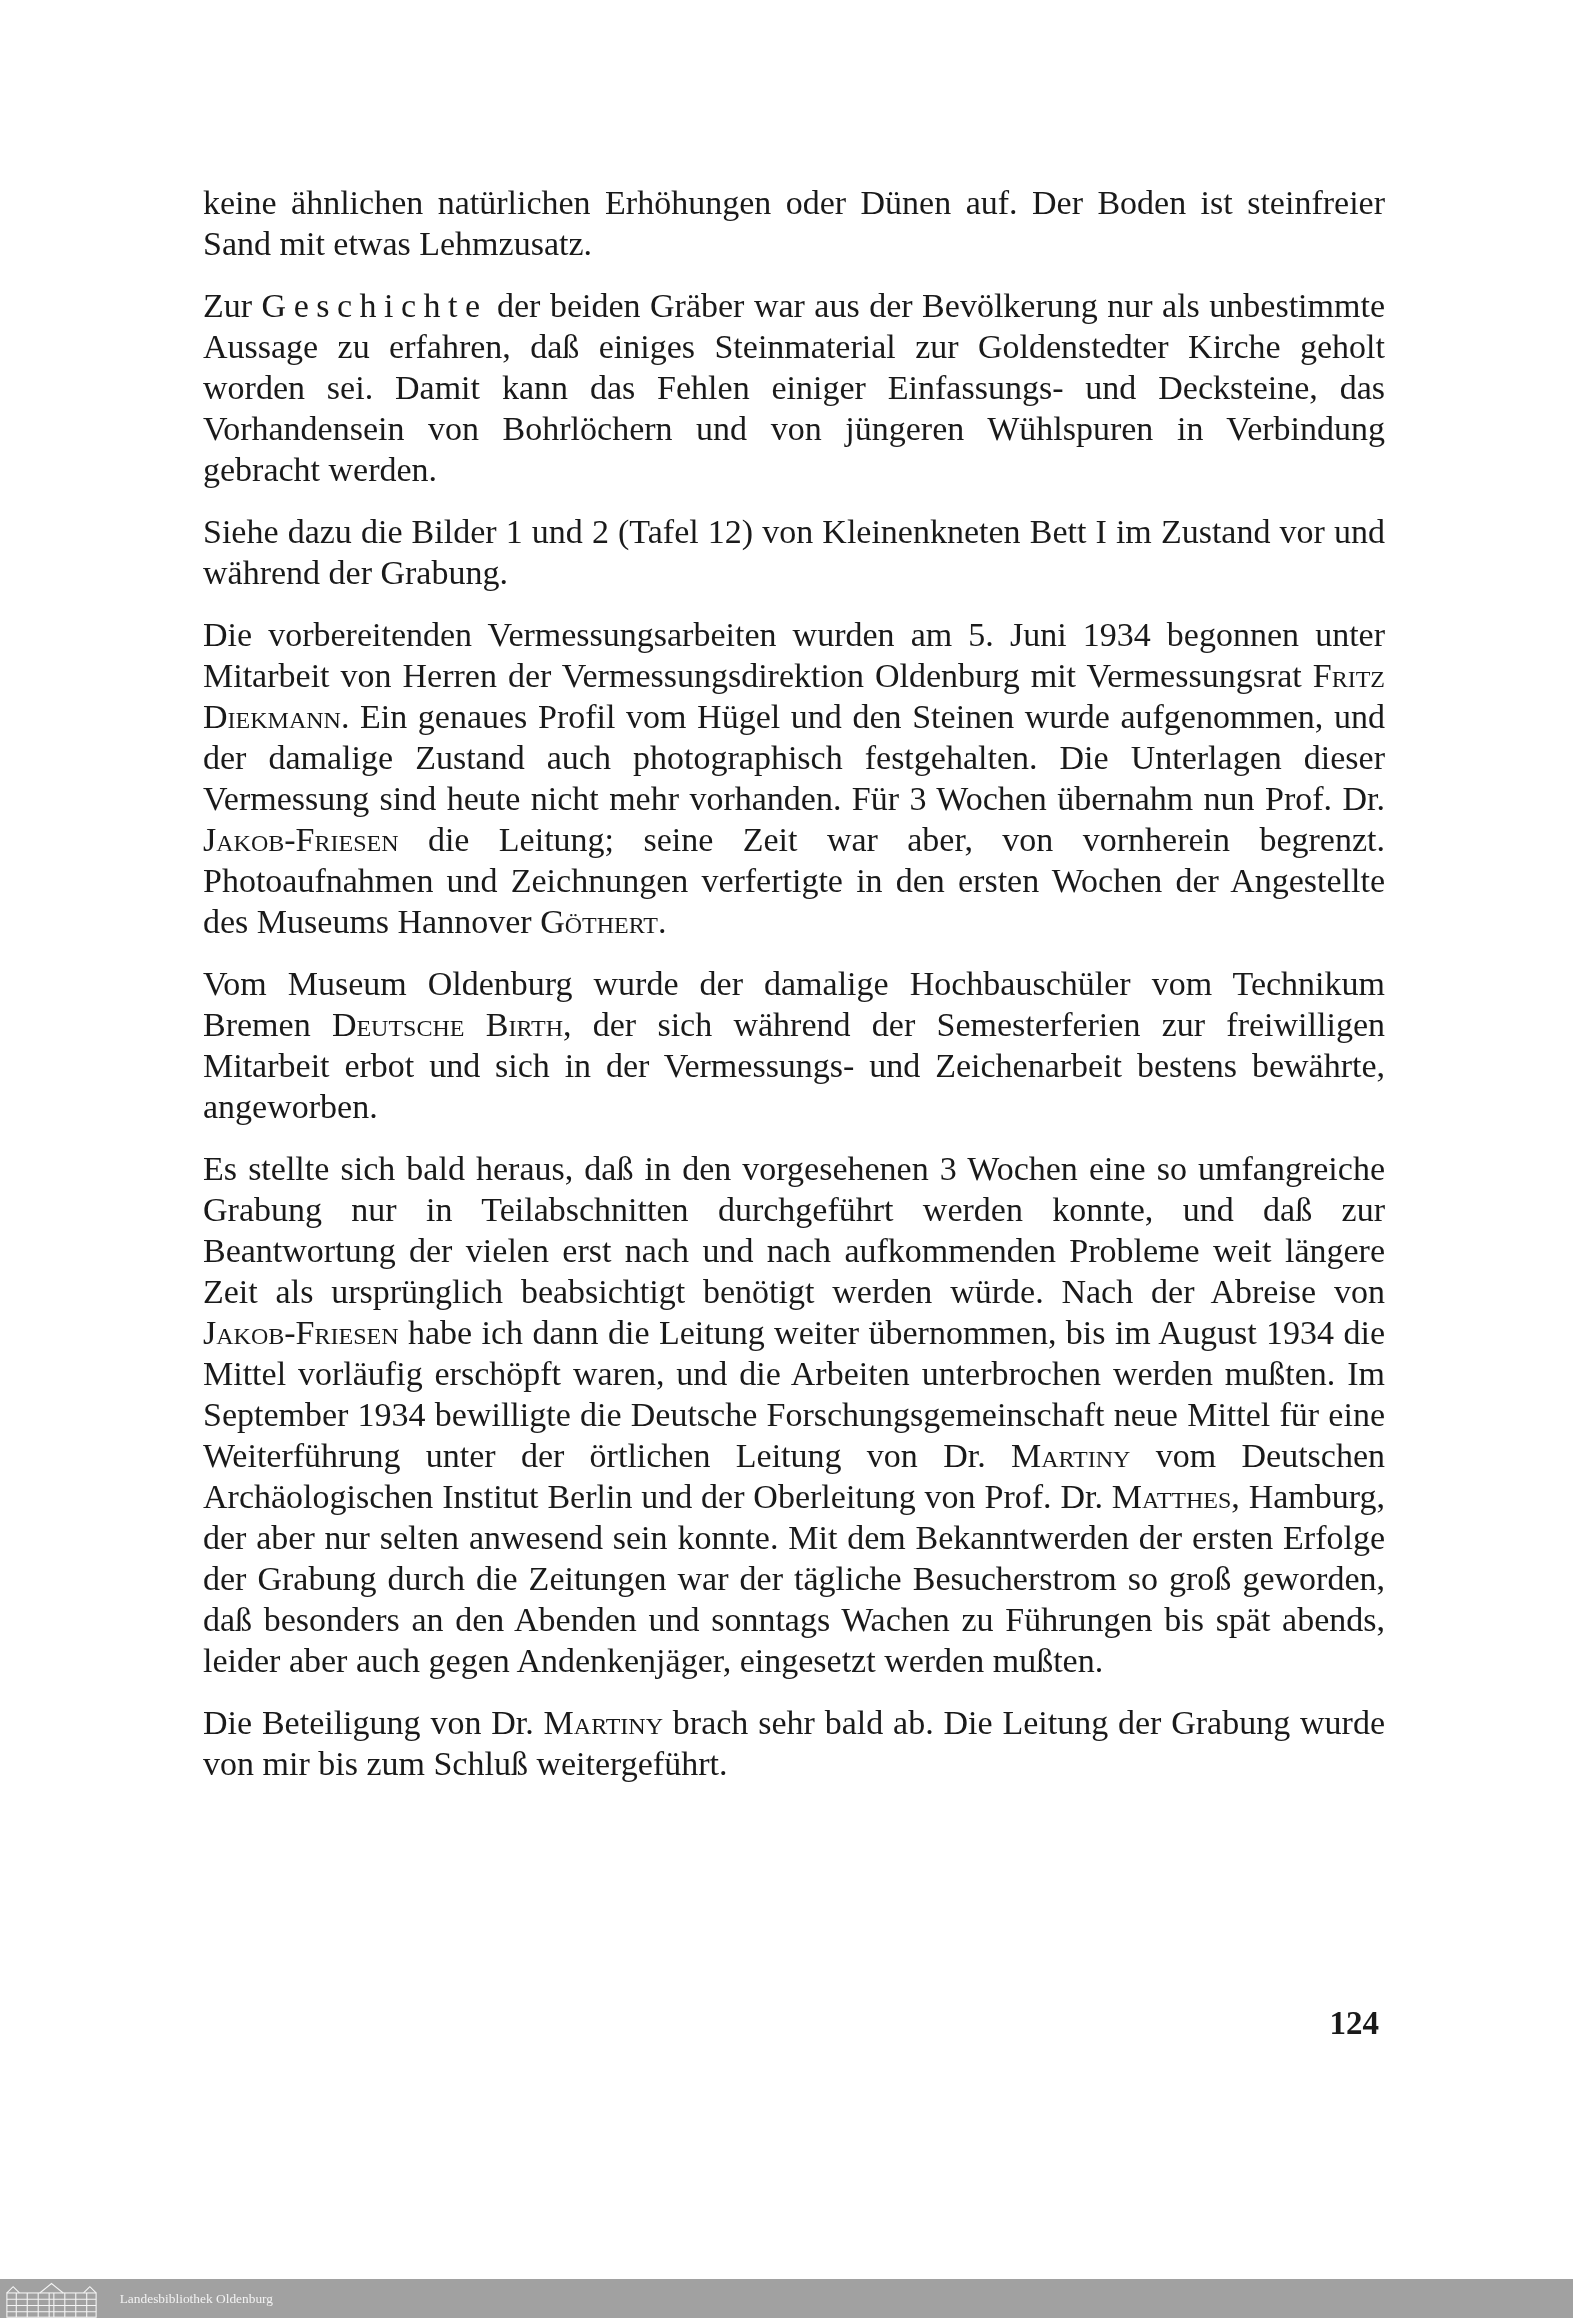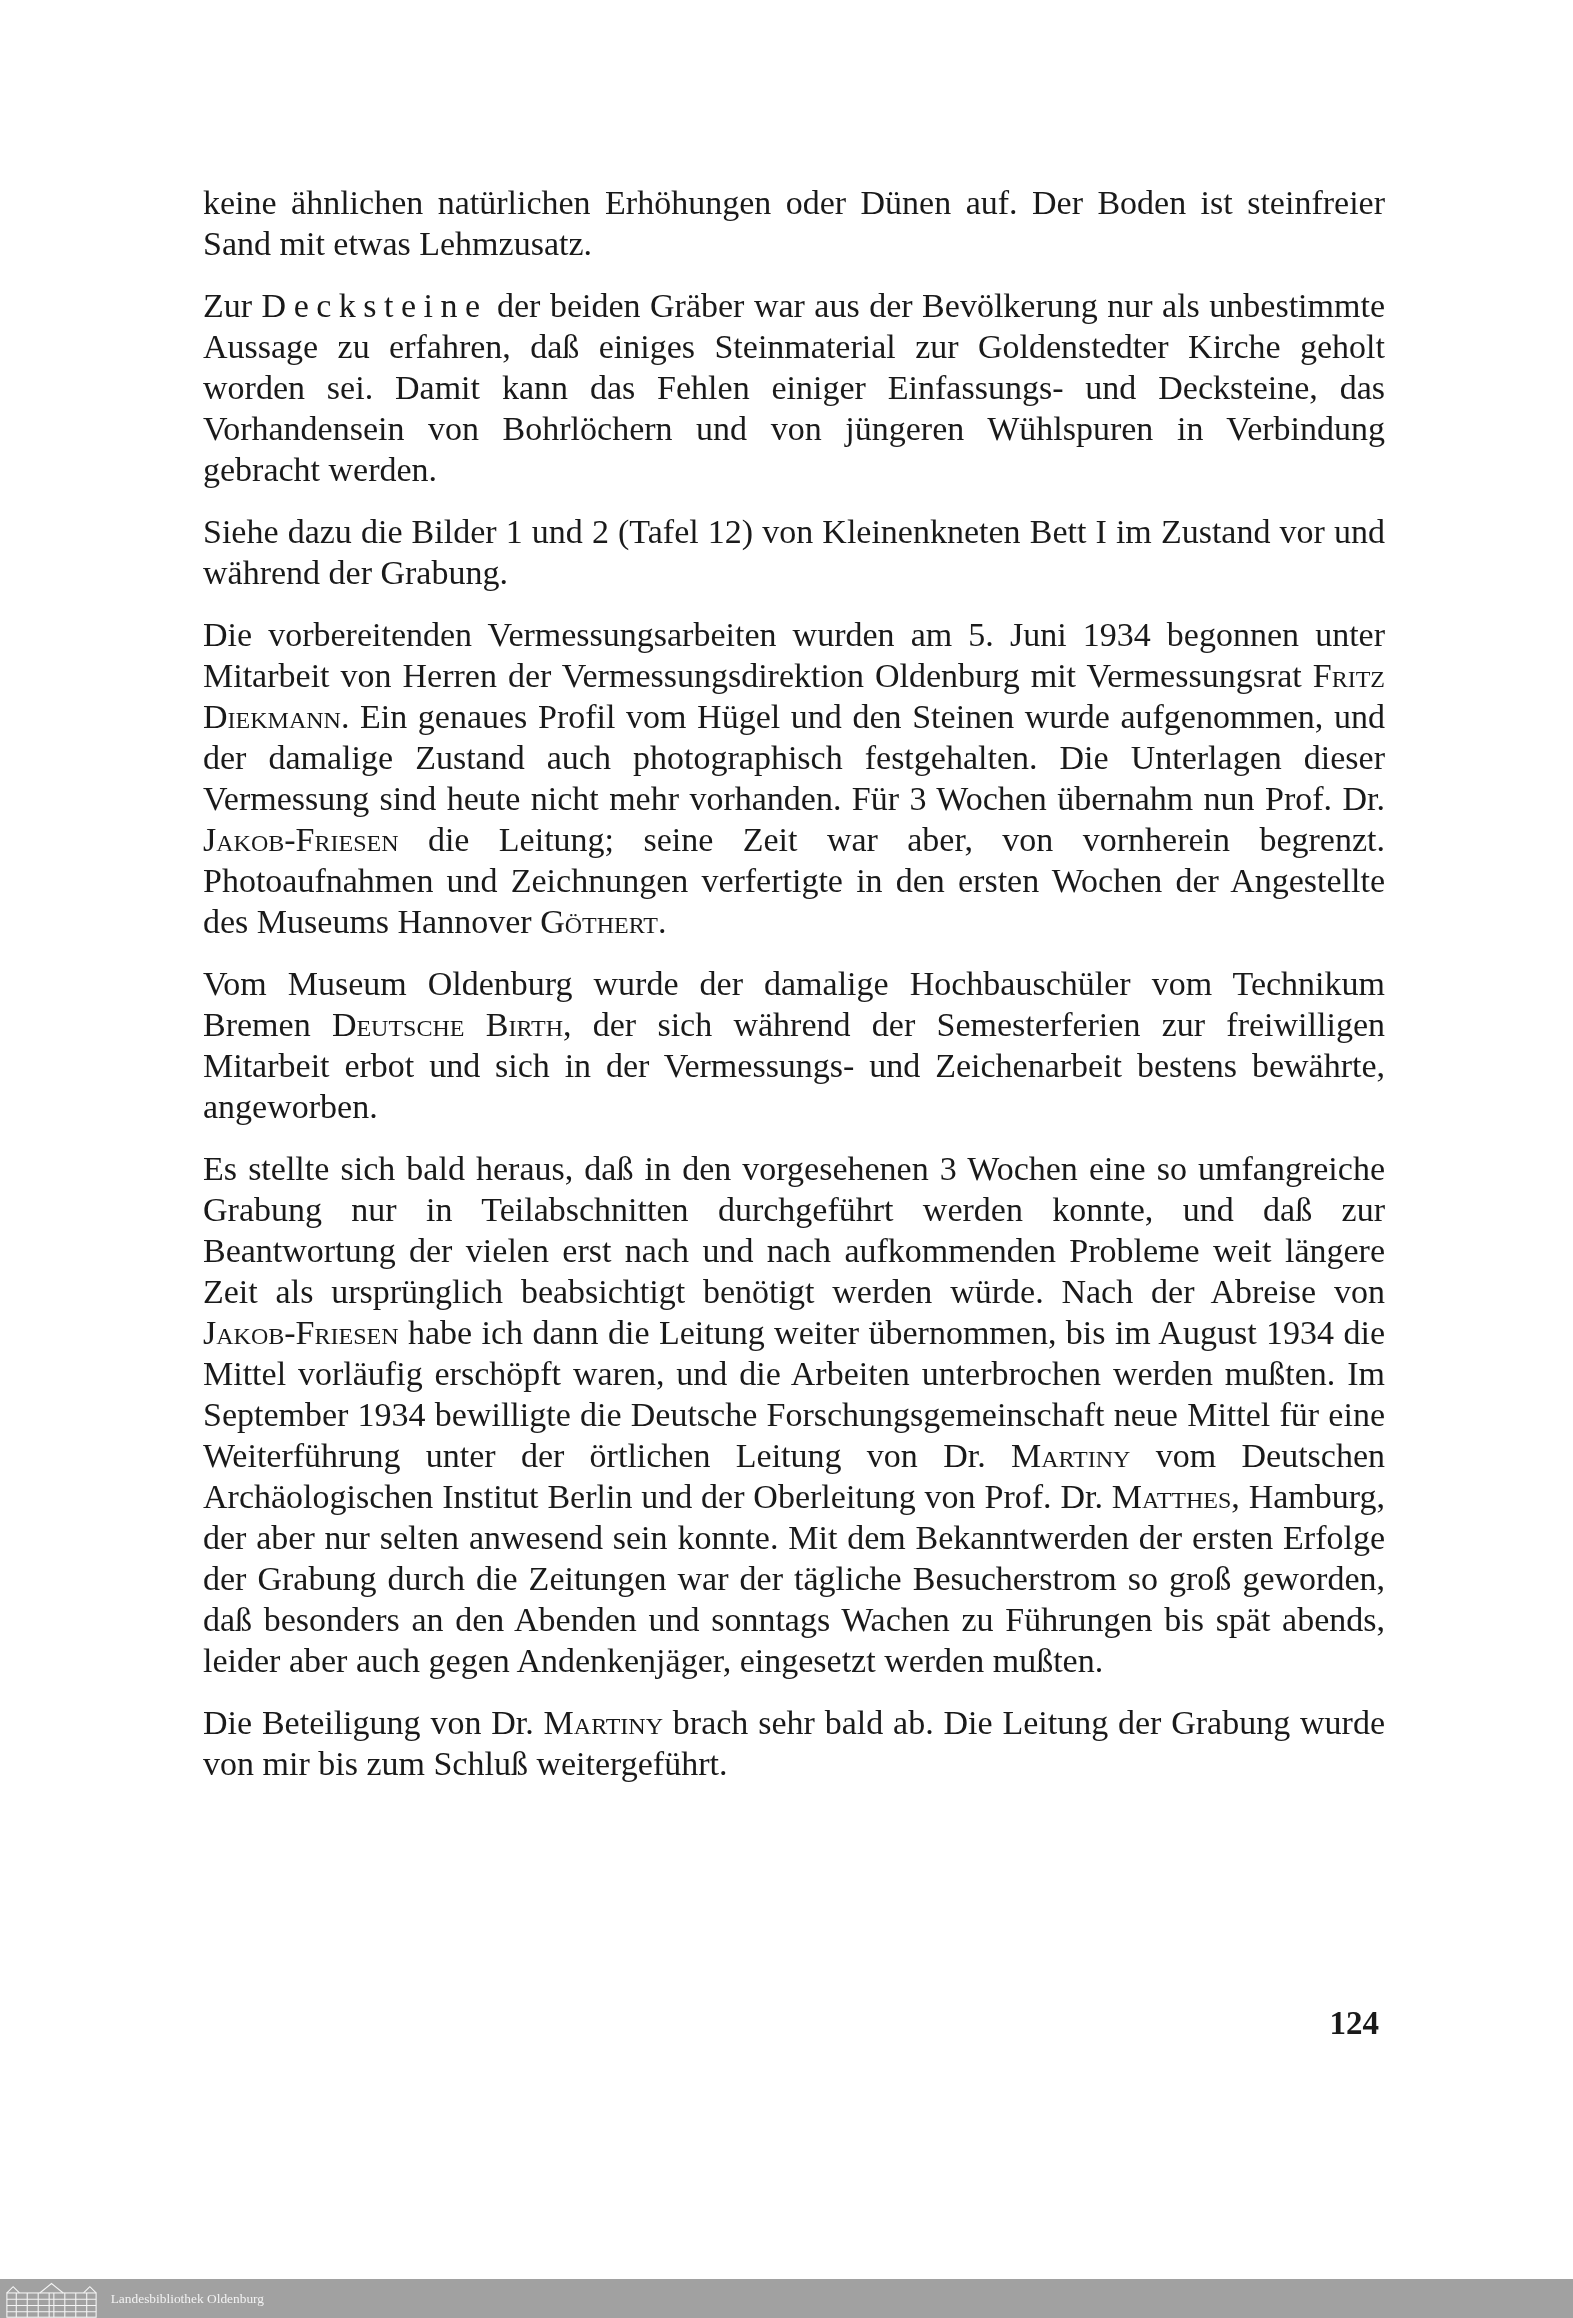--- a/index.html
+++ b/index.html
@@ -17,31 +17,31 @@
     position: absolute; right: 195px; top: 2005px;
     font-family: "Liberation Serif", "DejaVu Serif", serif;
     font-size: 33px; font-weight: bold; color: #1a1a1a;
   }
   .footer {
     position: absolute; left: 0; top: 2279px; width: 1574px; height: 39px;
     background: #a1a1a1; display: flex; align-items: center;
   }
   .footer-logo { width: 93px; height: 36px; margin-left: 4.7px; margin-top: 3.1px; }
   .footer-text {
-    margin-left: 13px; color: #f2f2f2;
+    margin-left: 22px; color: #f2f2f2;
     font-family: "Liberation Serif", "DejaVu Serif", serif; font-size: 13.4px;
   }
 </style>
 </head>
 <body>
 
 <div class="page">
   <p class="para">keine ähnlichen natürlichen Erhöhungen oder Dünen auf. Der Boden ist steinfreier Sand mit etwas Lehmzusatz.</p>
 
-  <p class="para"><span>Zur </span><span class="sperr">Decksteine</span><span> der beiden Gräber war aus der Bevölkerung nur als unbestimmte Aussage zu erfahren, daß einiges Steinmaterial zur Golden­stedter Kirche geholt worden sei. Damit kann das Fehlen einiger Ein­fassungs- und Decksteine, das Vorhandensein von Bohrlöchern und von jüngeren Wühlspuren in Verbindung gebracht werden.</span></p>
+  <p class="para"><span>Zur </span><span class="sperr">Geschichte</span><span> der beiden Gräber war aus der Bevölkerung nur als unbestimmte Aussage zu erfahren, daß einiges Steinmaterial zur Golden­stedter Kirche geholt worden sei. Damit kann das Fehlen einiger Ein­fassungs- und Decksteine, das Vorhandensein von Bohrlöchern und von jüngeren Wühlspuren in Verbindung gebracht werden.</span></p>
 
 
   <p class="para">Siehe dazu die Bilder 1 und 2 (Tafel 12) von Kleinenkneten Bett I im Zustand vor und während der Grabung.</p>
 
   <p class="para"><span>Die vorbereitenden Vermessungsarbeiten wurden am 5. Juni 1934 be­gonnen unter Mitarbeit von Herren der Vermessungsdirektion Oldenburg mit Vermessungsrat </span><span class="sc">Fritz Diekmann</span><span>. Ein genaues Profil vom Hügel und den Steinen wurde aufgenommen, und der damalige Zustand auch photographisch festgehalten. Die Unterlagen dieser Vermessung sind heute nicht mehr vorhanden. Für 3 Wochen übernahm nun Prof. Dr. </span><span class="sc">Jakob-Friesen</span><span> die Leitung; seine Zeit war aber, von vornherein begrenzt. Photoaufnahmen und Zeichnungen verfertigte in den ersten Wochen der Angestellte des Museums Hannover </span><span class="sc">Göthert</span><span>.</span></p>
 
   <p class="para"><span>Vom Museum Oldenburg wurde der damalige Hochbauschüler vom Tech­nikum Bremen </span><span class="sc">Deutsche Birth</span><span>, der sich während der Semesterferien zur freiwilligen Mitarbeit erbot und sich in der Vermessungs- und Zeichen­arbeit bestens bewährte, angeworben.</span></p>
 
   <p class="para"><span>Es stellte sich bald heraus, daß in den vorgesehenen 3 Wochen eine so umfangreiche Grabung nur in Teilabschnitten durchgeführt werden konnte, und daß zur Beantwortung der vielen erst nach und nach aufkommenden Probleme weit längere Zeit als ursprünglich beabsichtigt benötigt werden würde. Nach der Abreise von </span><span class="sc">Jakob-Friesen</span><span> habe ich dann die Leitung weiter übernommen, bis im August 1934 die Mittel vorläufig erschöpft waren, und die Arbeiten unterbrochen werden mußten. Im September 1934 bewilligte die Deutsche Forschungsgemeinschaft neue Mittel für eine Weiterführung unter der örtlichen Leitung von Dr. </span><span class="sc">Martiny</span><span> vom Deutschen Archäologischen Institut Berlin und der Oberleitung von Prof. Dr. </span><span class="sc">Matthes</span><span>, Hamburg, der aber nur selten anwesend sein konnte. Mit dem Bekanntwerden der ersten Erfolge der Grabung durch die Zei­tungen war der tägliche Besucherstrom so groß geworden, daß besonders an den Abenden und sonntags Wachen zu Führungen bis spät abends, leider aber auch gegen Andenkenjäger, eingesetzt werden mußten.</span></p>
 

